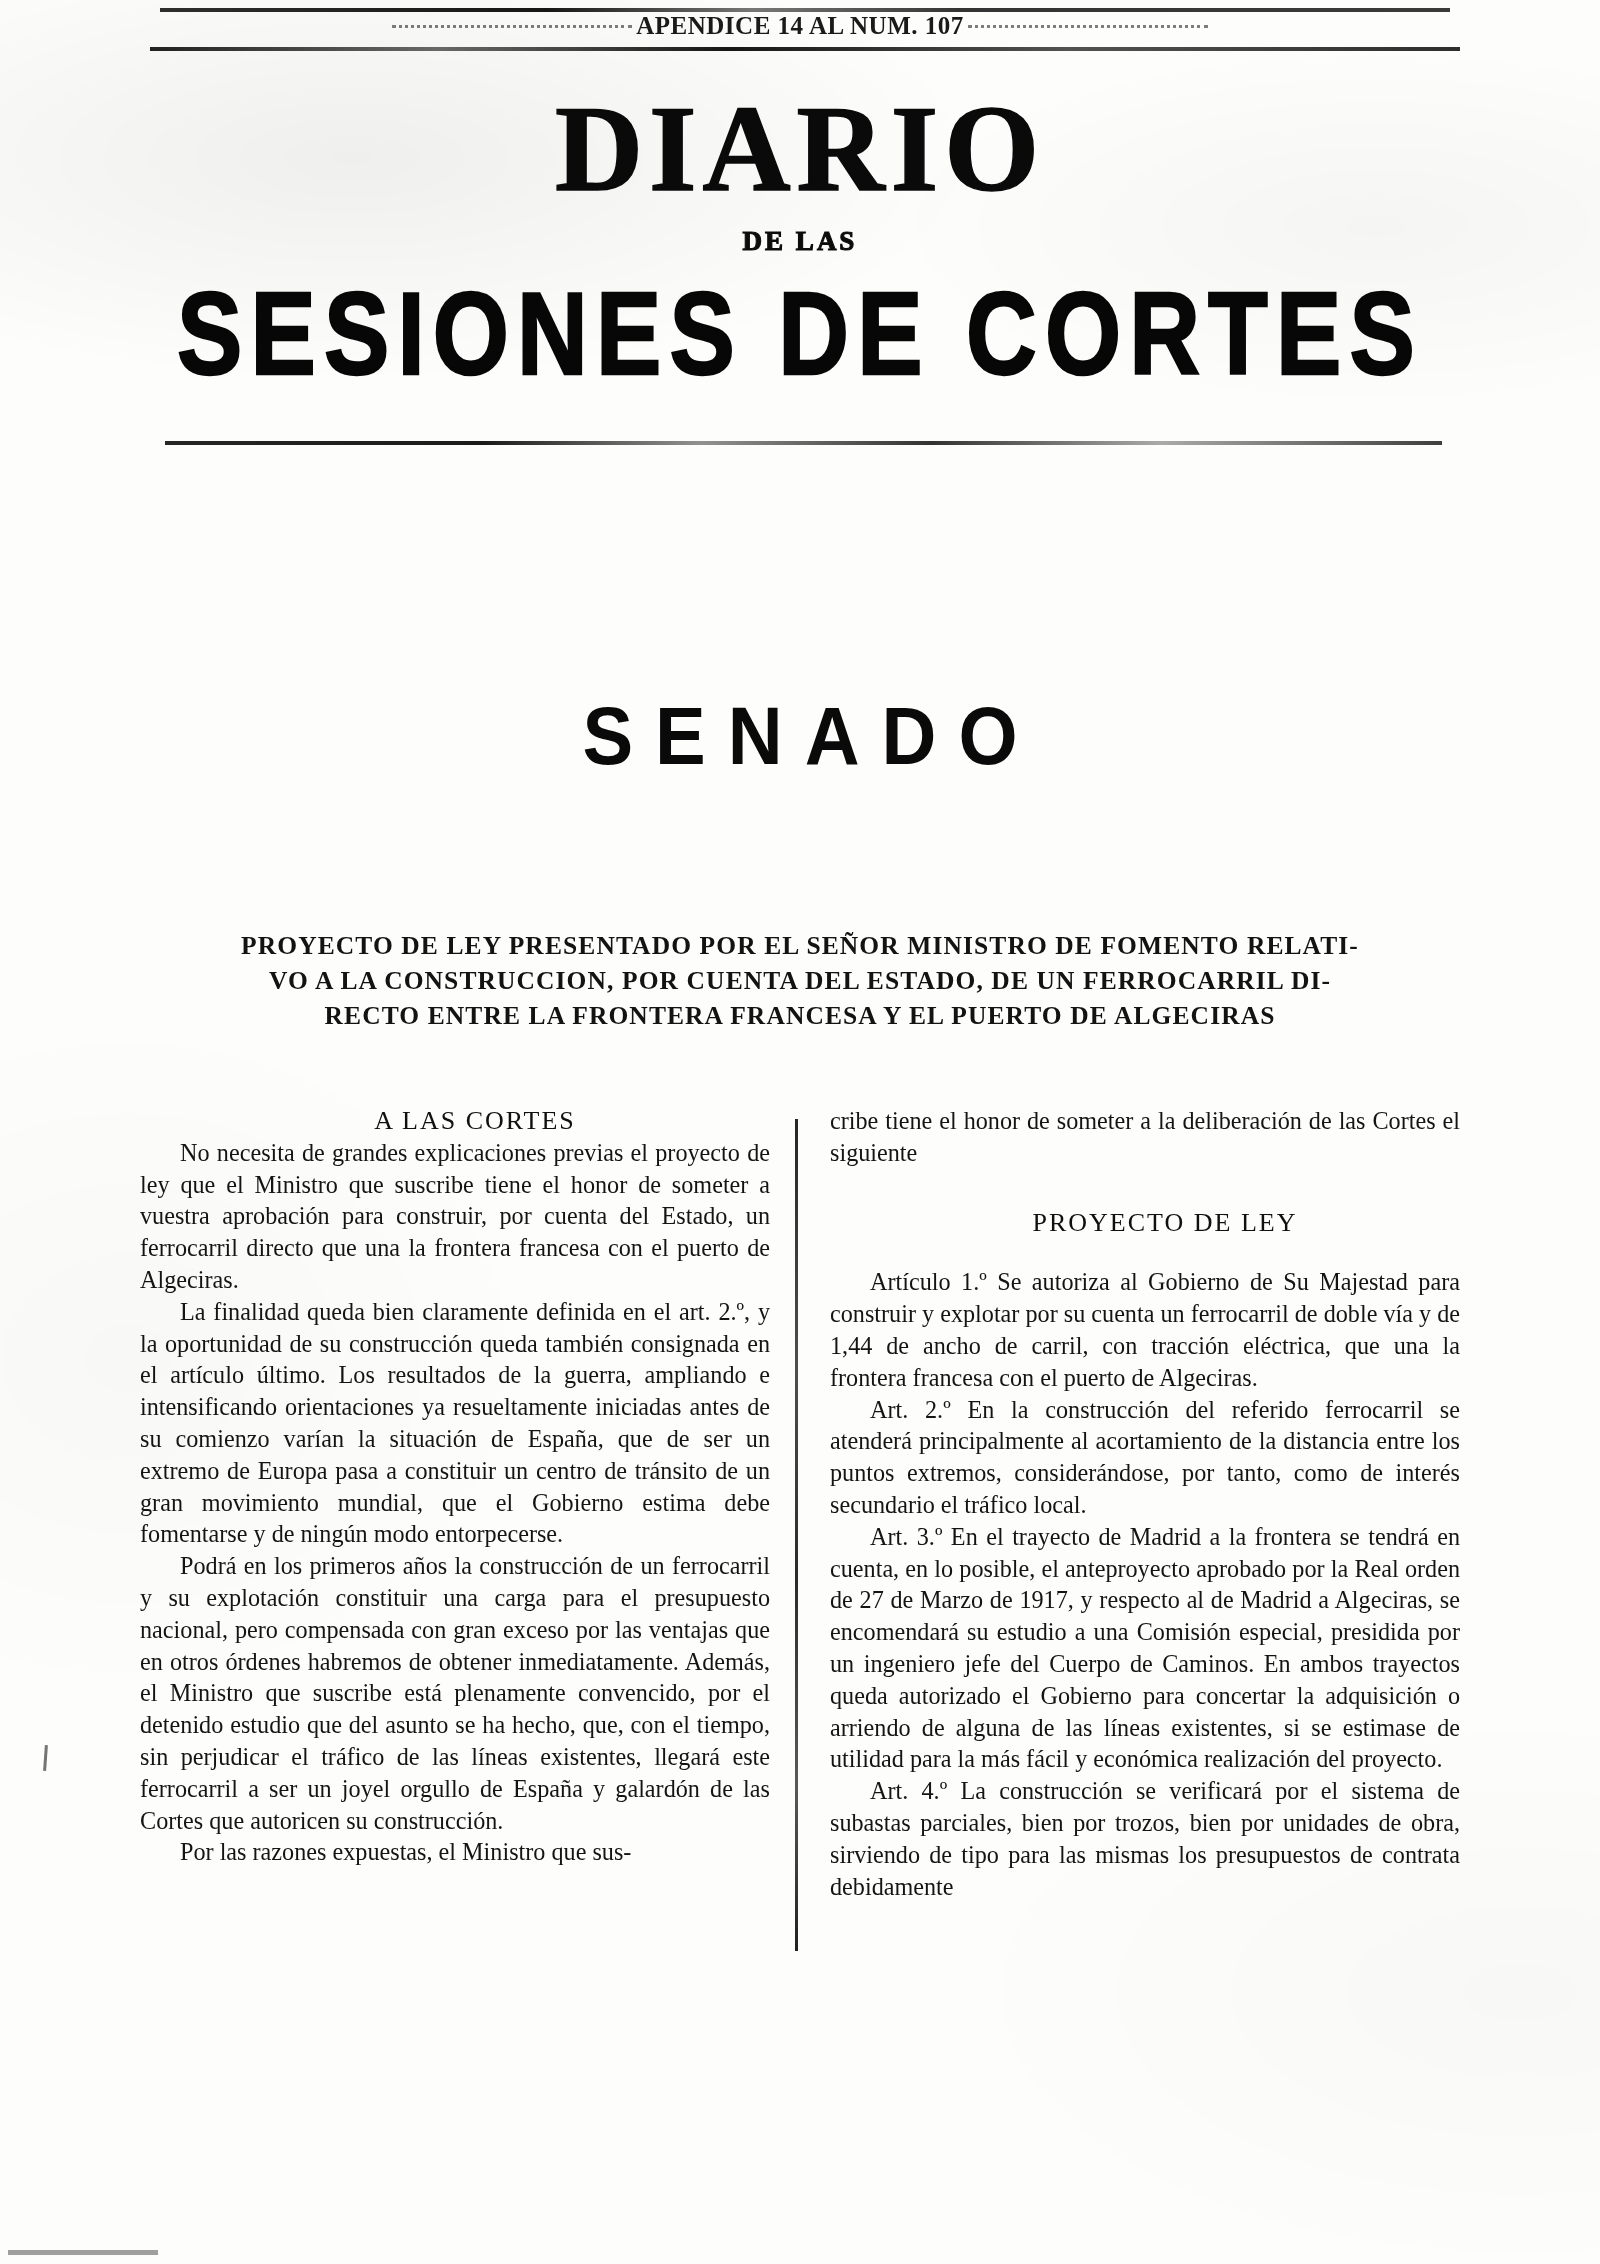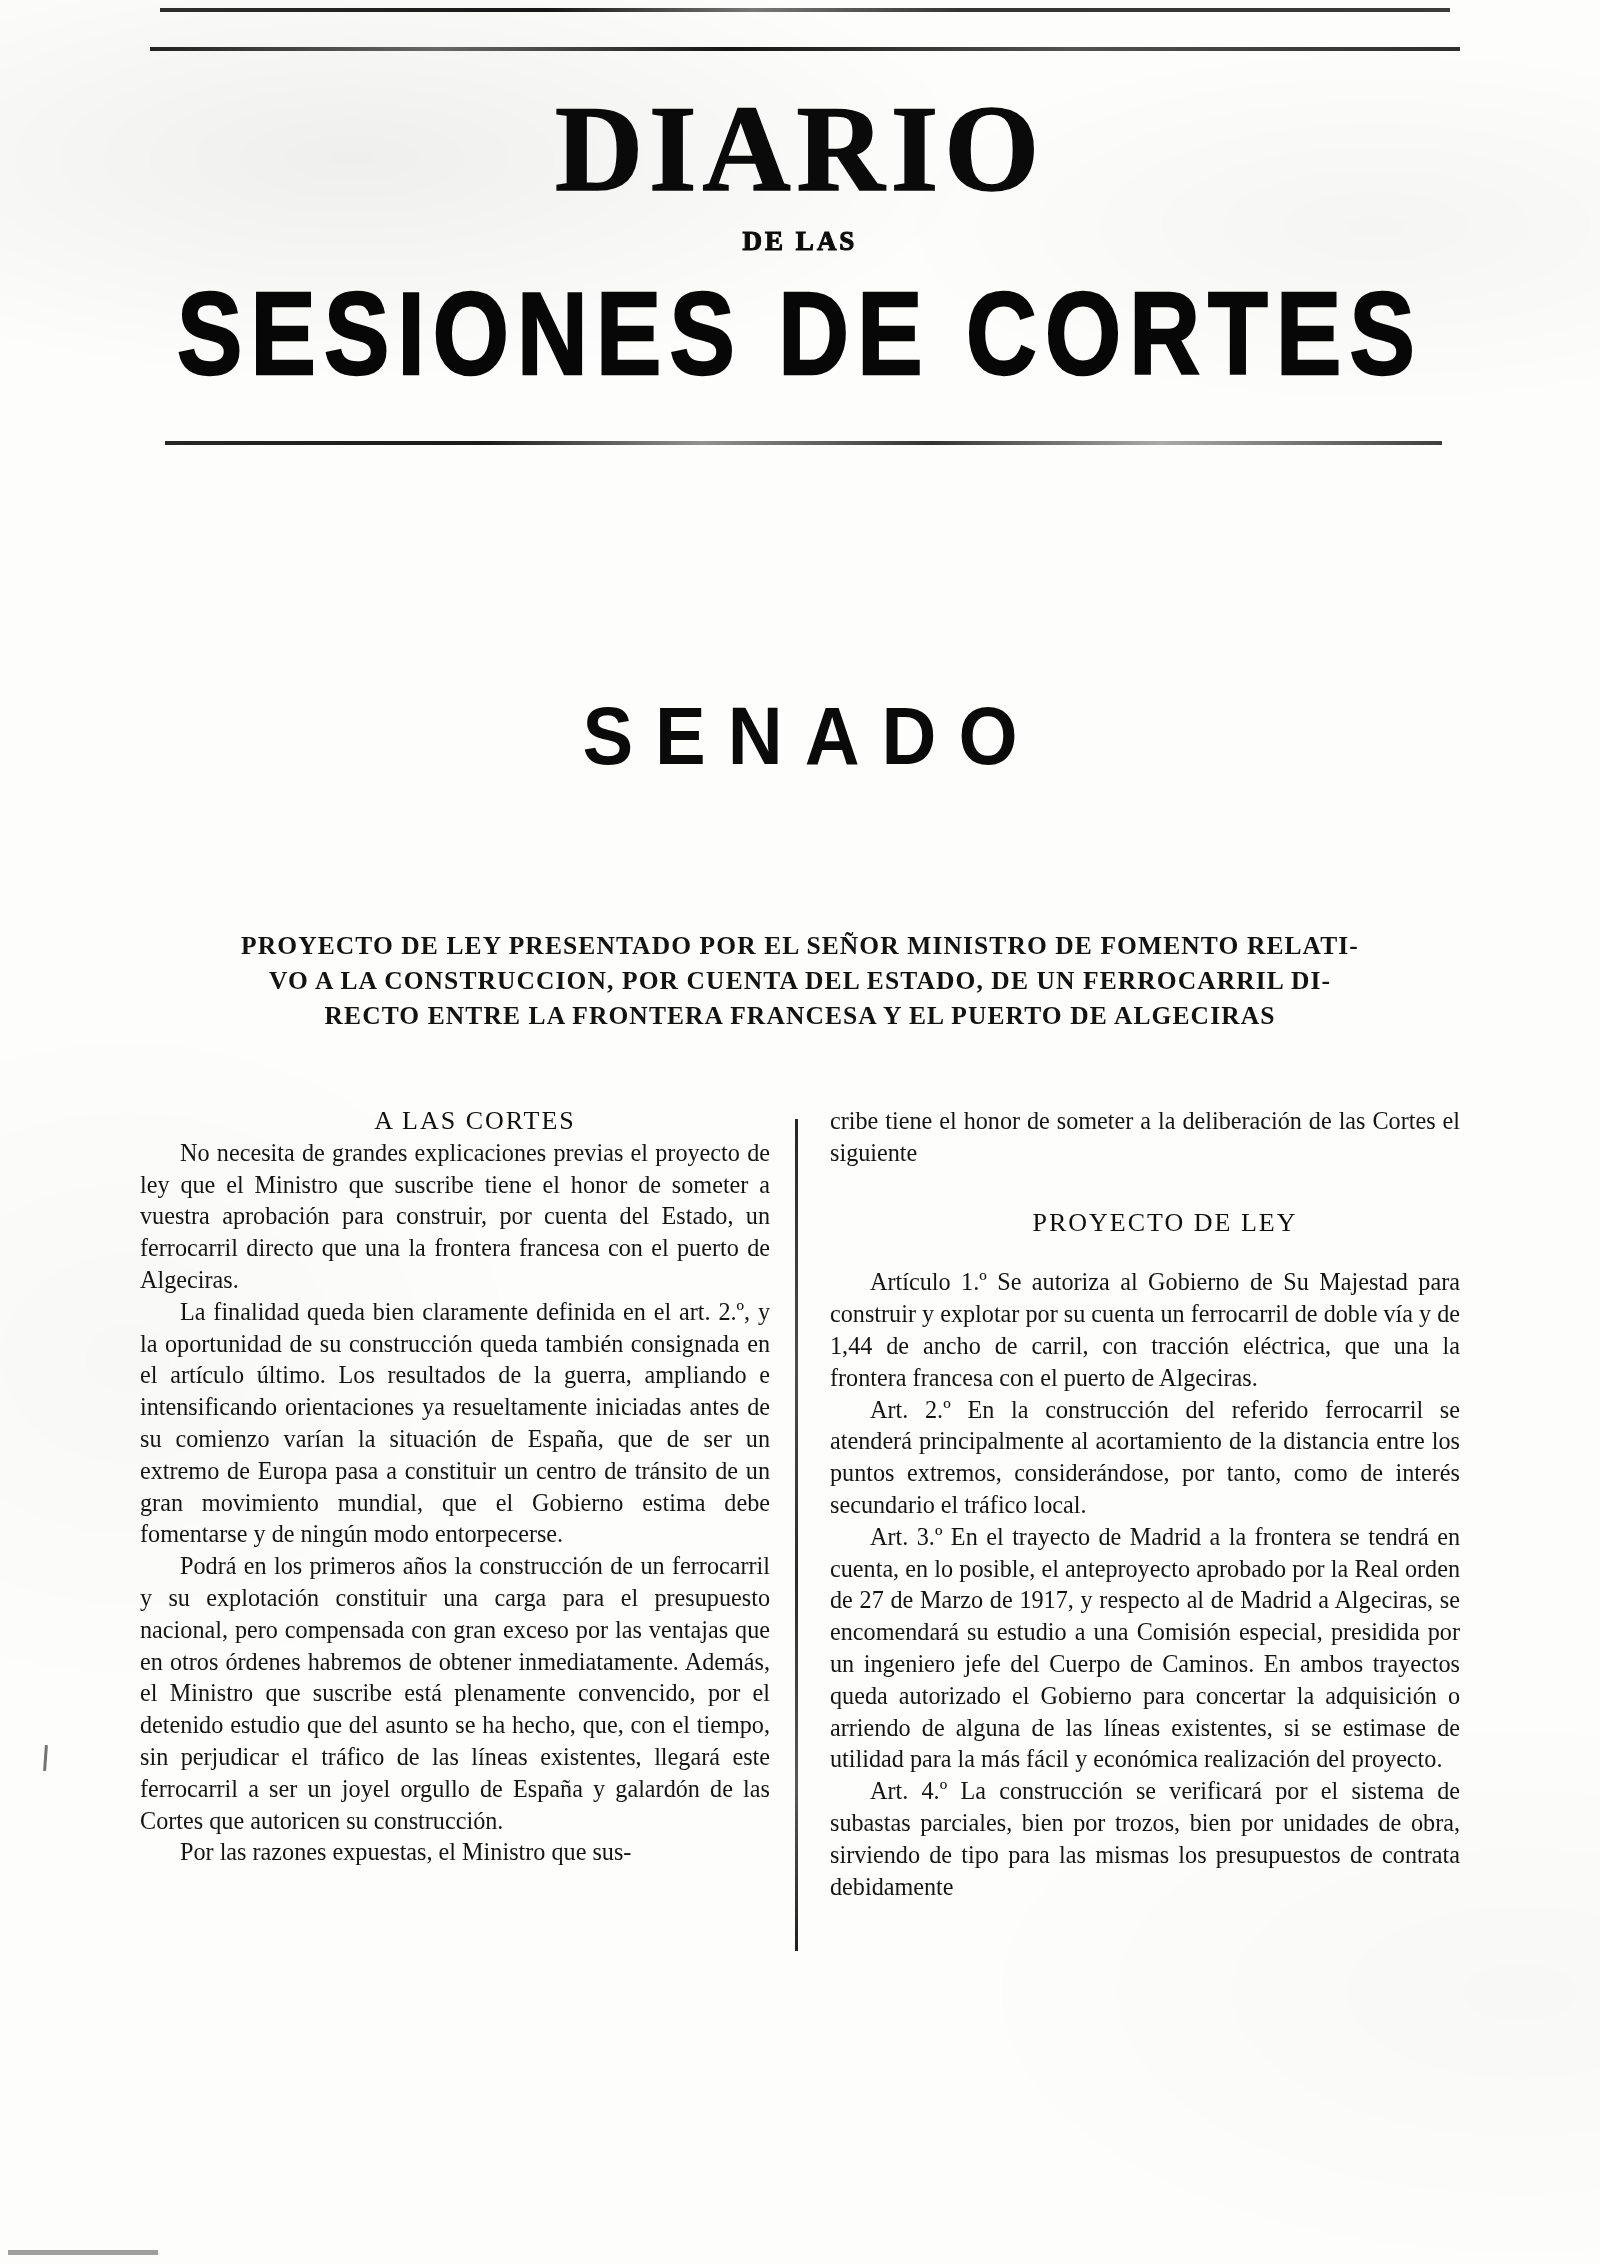--- a/index.html
+++ b/index.html
@@ -217,20 +217,23 @@
   .mark { position: absolute; background: rgba(25,25,25,.75); }
   .mark.m1 { left: 44px;  top: 1745px; width: 3px;  height: 26px; transform: rotate(4deg); opacity:.8; }
   .mark.m2 { left: 8px;   top: 2250px; width: 150px; height: 5px; opacity:.55; }
 </style>
 </head>
 <body>
 
 <div id="page">
 
   <div class="head-rule-top"></div>
+  <div class="running-head">
+    <span class="rh-dots"></span><span>APENDICE 14 AL NUM. 107</span><span class="rh-dots right"></span>
+  </div>
   <div class="head-rule-bot"></div>
 
   <div class="masthead">
     <div class="title-diario">DIARIO</div>
     <div class="title-delas">DE LAS</div>
     <div class="title-sesiones">SESIONES DE CORTES</div>
   </div>
 
   <div class="rule-mid"></div>
 

